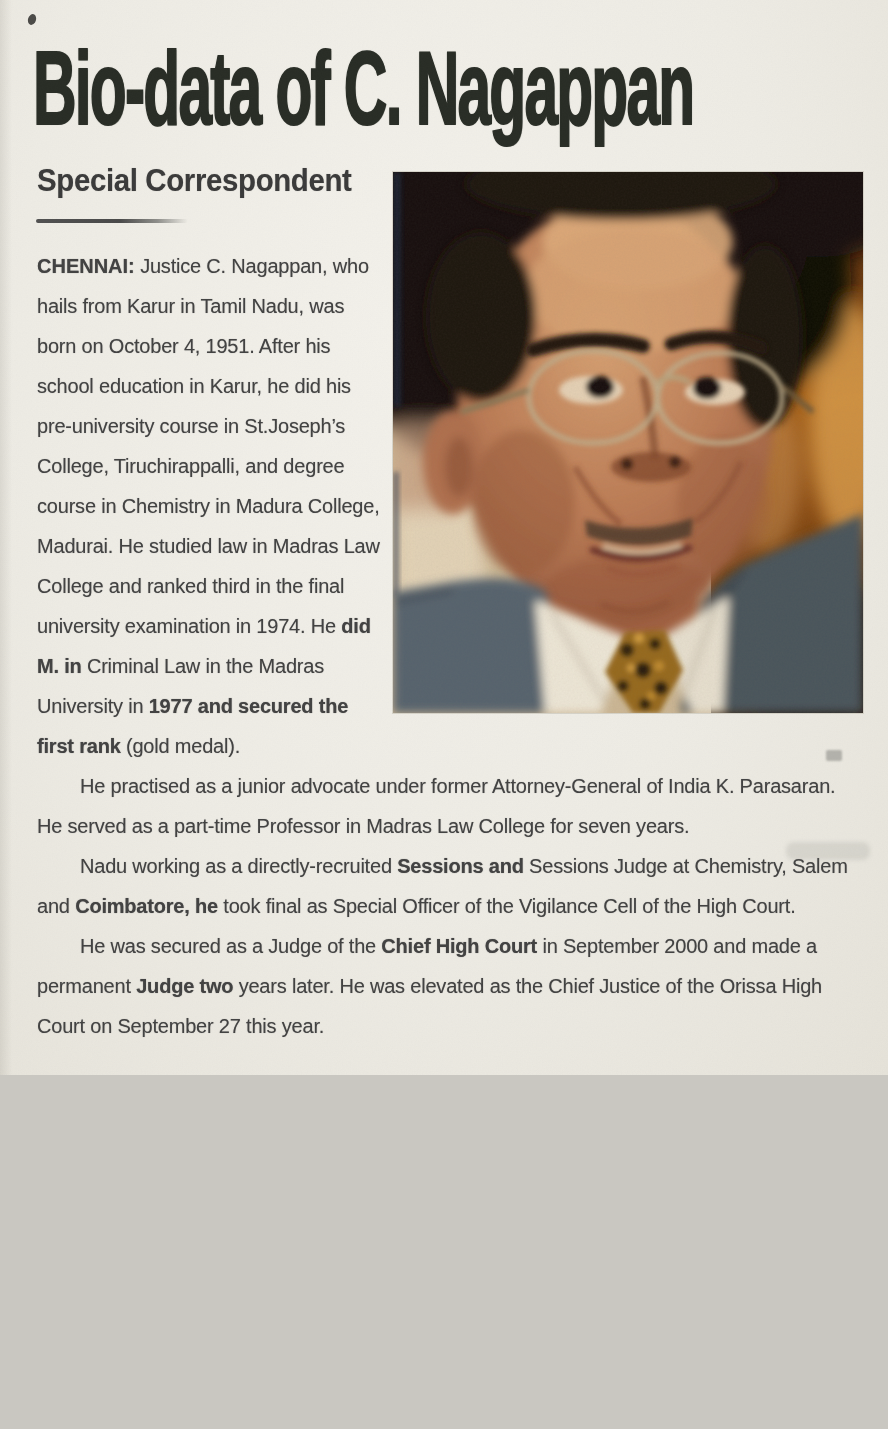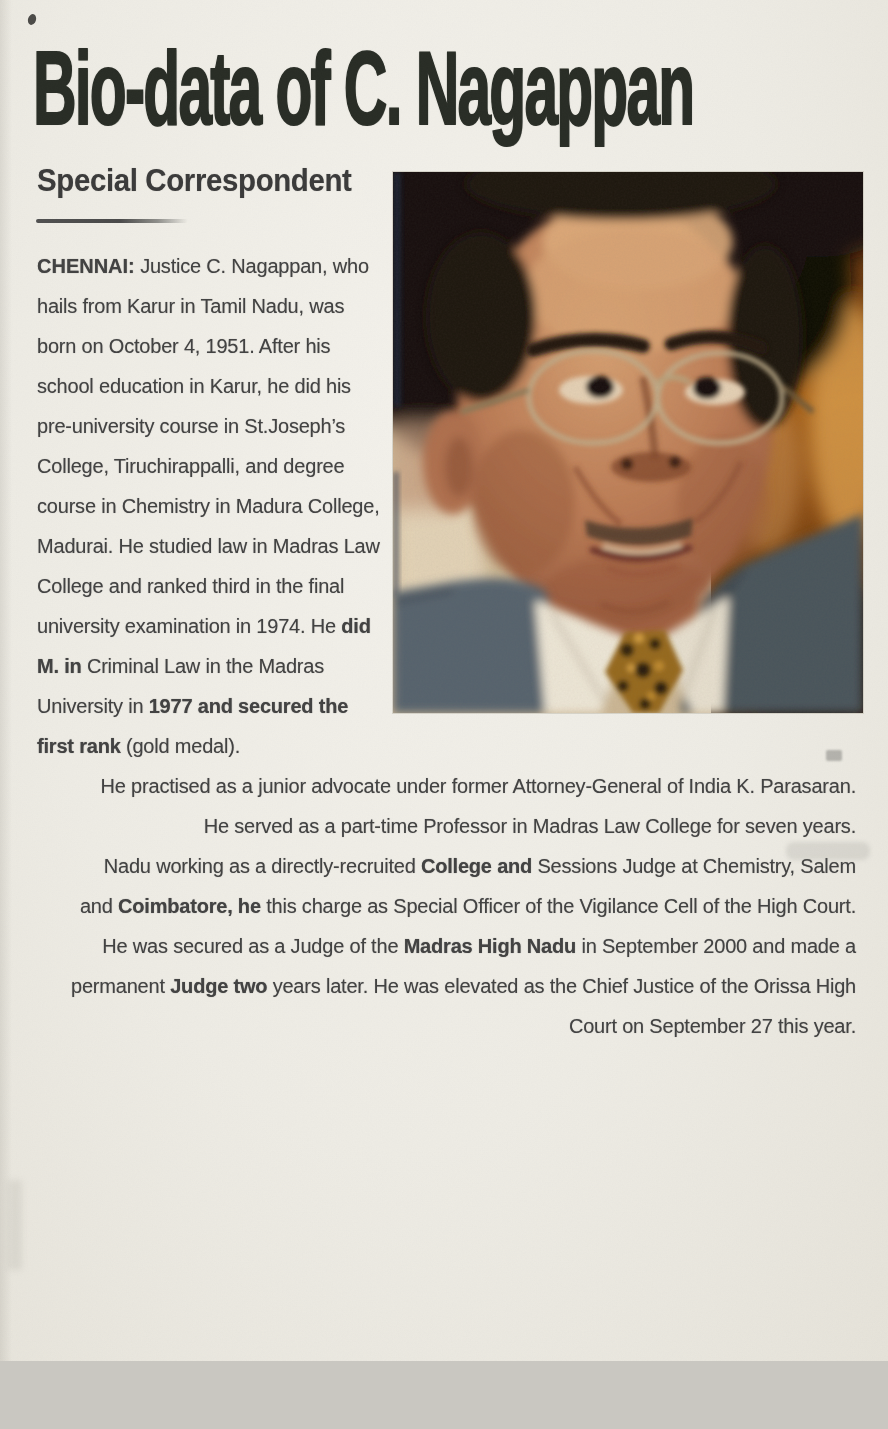--- a/index.html
+++ b/index.html
@@ -1,17 +1,17 @@
 <!DOCTYPE html>
 <html><head>
 <meta charset="utf-8">
 <style>
   html,body{margin:0;padding:0;background:#c9c7c1;}
   .page{
-    position:relative;width:888px;height:1361px;overflow:hidden;
+    position:relative;width:888px;height:1075px;overflow:hidden;
     background:radial-gradient(ellipse at 45% 30%, #f3f1eb 0%, #eeece5 55%, #e6e3da 100%);
     font-family:"Liberation Sans",sans-serif;
   }
   .headline{
     position:absolute;left:33px;top:34px;margin:0;white-space:nowrap;
     font-size:104px;line-height:108px;font-weight:700;letter-spacing:-3px;
     color:#292d26;transform:scaleX(0.58);transform-origin:left top;
     -webkit-text-stroke:2px #2a2e27;
     text-shadow:0 0 2px rgba(40,45,38,.6), 1px 1px 0 rgba(40,45,38,.35);
   }
@@ -30,21 +30,21 @@
     box-shadow:0 0 0 1px rgba(190,185,172,.5);
   }
   .photo svg{display:block;}
   .body{
     position:absolute;left:37px;top:246px;width:819px;
     font-size:20px;line-height:40px;color:#424242;letter-spacing:-0.2px;
     text-shadow:0 0 1px rgba(66,66,66,.42);
   }
   .photo-spacer{float:right;width:470px;height:500px;}
   .para{margin:0;}
-  .para.indent{text-indent:43px;text-align:right;}
+  .para.indent{text-indent:43px;}
   .para .b,.dateline{font-weight:700;text-shadow:0 0 1px rgba(50,50,50,.6);}
   .dateline{letter-spacing:0;}
   .speck{position:absolute;left:28px;top:14px;width:8px;height:11px;border-radius:50%;
     background:#2f2f2d;transform:rotate(18deg);opacity:.85;}
   .mark-ditto{position:absolute;left:826px;top:750px;width:16px;height:11px;
     background:#7d7d78;opacity:.5;filter:blur(1px);border-radius:2px;}
   .mark-ghost1{position:absolute;left:786px;top:842px;width:84px;height:18px;
     background:#8d8d86;opacity:.2;filter:blur(2px);border-radius:8px;}
   .mark-ghost2{position:absolute;left:552px;top:1390px;width:190px;height:16px;
     background:#9b9b92;opacity:.12;filter:blur(3px);border-radius:8px;}
@@ -183,22 +183,22 @@
       </g>
 
       <rect x="0" y="0" width="470" height="541" filter="url(#pnoise)" opacity=".16"></rect>
     </svg>
   </figure>
 
   <div class="body">
     <div class="photo-spacer"></div>
     <p class="para"><strong class="dateline">CHENNAI:</strong><span><span> Justice C. Nagappan, who hails from Karur in Tamil Nadu, was born on October 4, 1951. After his school education in Karur, he did his pre-university course in St.Joseph’s College, Tiruchirappalli, and degree course in Chemistry in Madura College, Madurai. He studied law in Madras Law College and ranked third in the final university examination in 1974. He </span><span class="b">did M. in</span><span> Criminal Law in the Madras University in </span><span class="b">1977 and secured the first rank</span><span> (gold medal).</span></span></p>
     <p class="para indent"><span><span>He practised as a junior advocate under former Attorney-General of India K. Parasaran. He served as a part-time Professor in Madras Law College for seven years.</span></span></p>
-    <p class="para indent"><span><span>Nadu working as a directly-recruited </span><span class="b">College and</span><span> Sessions Judge at Chemistry, Salem and </span><span class="b">Coimbatore, he</span><span> this charge as Special Officer of the Vigilance Cell of the High Court.</span></span></p>
-    <p class="para indent"><span><span>He was secured as a Judge of the </span><span class="b">Madras High Nadu</span><span> in September 2000 and made a permanent </span><span class="b">Judge two</span><span> years later. He was elevated as the Chief Justice of the Orissa High Court on September 27 this year.</span></span></p>
+    <p class="para indent"><span><span>Nadu working as a directly-recruited </span><span class="b">Sessions and</span><span> Sessions Judge at Chemistry, Salem and </span><span class="b">Coimbatore, he</span><span> took final as Special Officer of the Vigilance Cell of the High Court.</span></span></p>
+    <p class="para indent"><span><span>He was secured as a Judge of the </span><span class="b">Chief High Court</span><span> in September 2000 and made a permanent </span><span class="b">Judge two</span><span> years later. He was elevated as the Chief Justice of the Orissa High Court on September 27 this year.</span></span></p>
   </div>
 
   <div class="speck"></div>
   <div class="mark-ditto"></div>
   <div class="mark-ghost1"></div>
   <div class="mark-ghost2"></div>
   <div class="mark-ghost3"></div>
   <div class="edge-shade"></div>
 
   <svg class="grain" width="888" height="1429">

